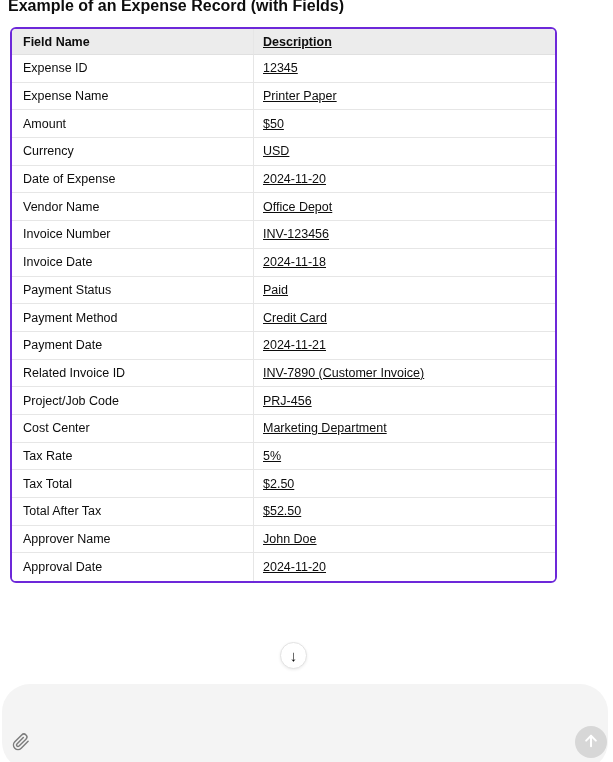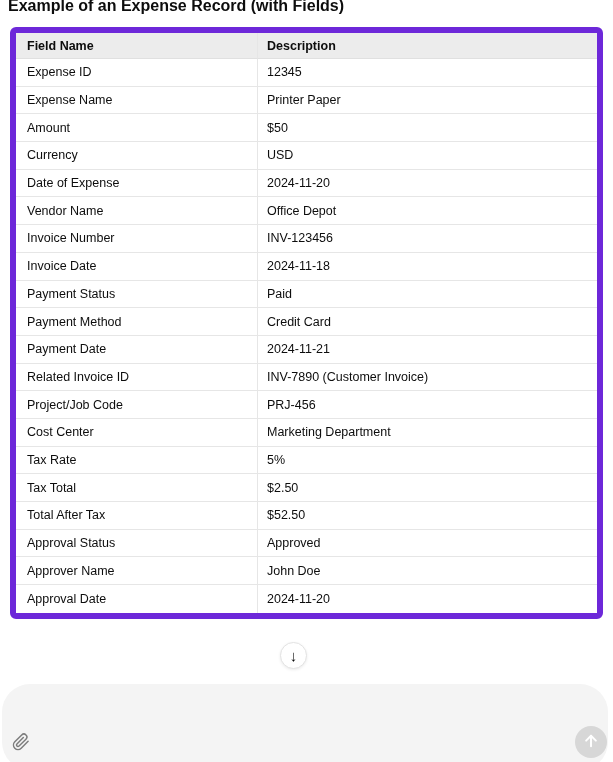--- a/index.html
+++ b/index.html
@@ -16,26 +16,26 @@
     left: 8px; top: -4px;
     font-size: 16px;
     font-weight: 700;
     line-height: 19px;
     color: #0d0d0d;
     white-space: nowrap;
   }
   .expense-table {
     position: absolute;
     left: 10px; top: 27px;
-    width: 593px;
+    width: 547px;
     border-collapse: separate;
     border-spacing: 0;
     font-size: 12.5px;
     color: #0d0d0d;
-    border: 6px solid #6d28d9;
+    border: 2px solid #6d28d9;
     border-radius: 6px;
     overflow: hidden;
     background: #ffffff;
   }
   .expense-table th {
     background: #ececec;
     text-align: left;
     font-weight: 700;
     font-size: 12.5px;
     height: 26px;
@@ -48,21 +48,21 @@
     border-bottom: 1px solid #e6e6e6;
     background: #ffffff;
     white-space: nowrap;
   }
   .expense-table tr td:first-child,
   .expense-table th:first-child {
     width: 242px;
     border-right: 1px solid #e6e6e6;
   }
   .expense-table th:last-child,
-  .expense-table td:last-child { padding-left: 9px; }
+  .expense-table td:last-child { padding-left: 9px; text-decoration: underline; }
   .expense-table tr:last-child td { border-bottom: none; }
 
   .scroll-down-btn {
     position: absolute;
     left: 280px; top: 642px;
     width: 27px; height: 27px;
     border-radius: 50%;
     background: #ffffff;
     border: 1px solid #e3e3e3;
     box-shadow: 0 1px 3px rgba(0,0,0,0.08);
@@ -182,24 +182,20 @@
         <td>Tax Rate</td>
         <td>5%</td>
       </tr>
       <tr>
         <td>Tax Total</td>
         <td>$2.50</td>
       </tr>
       <tr>
         <td>Total After Tax</td>
         <td>$52.50</td>
-      </tr>
-      <tr>
-        <td>Approval Status</td>
-        <td>Approved</td>
       </tr>
       <tr>
         <td>Approver Name</td>
         <td>John Doe</td>
       </tr>
       <tr>
         <td>Approval Date</td>
         <td>2024-11-20</td>
       </tr>
     </tbody>

